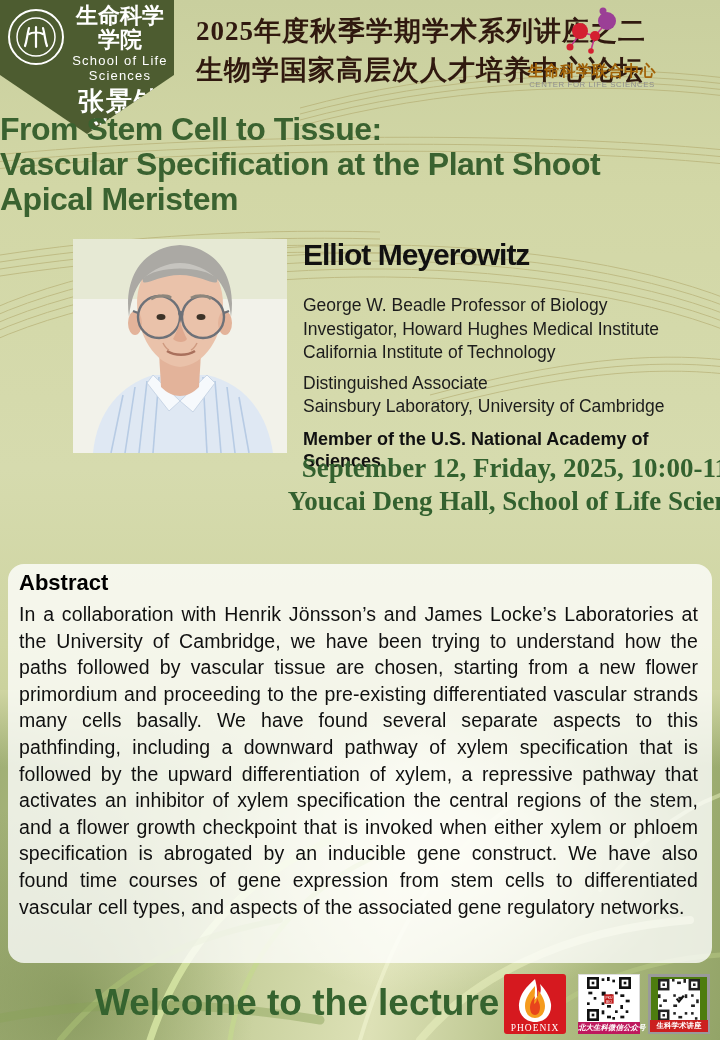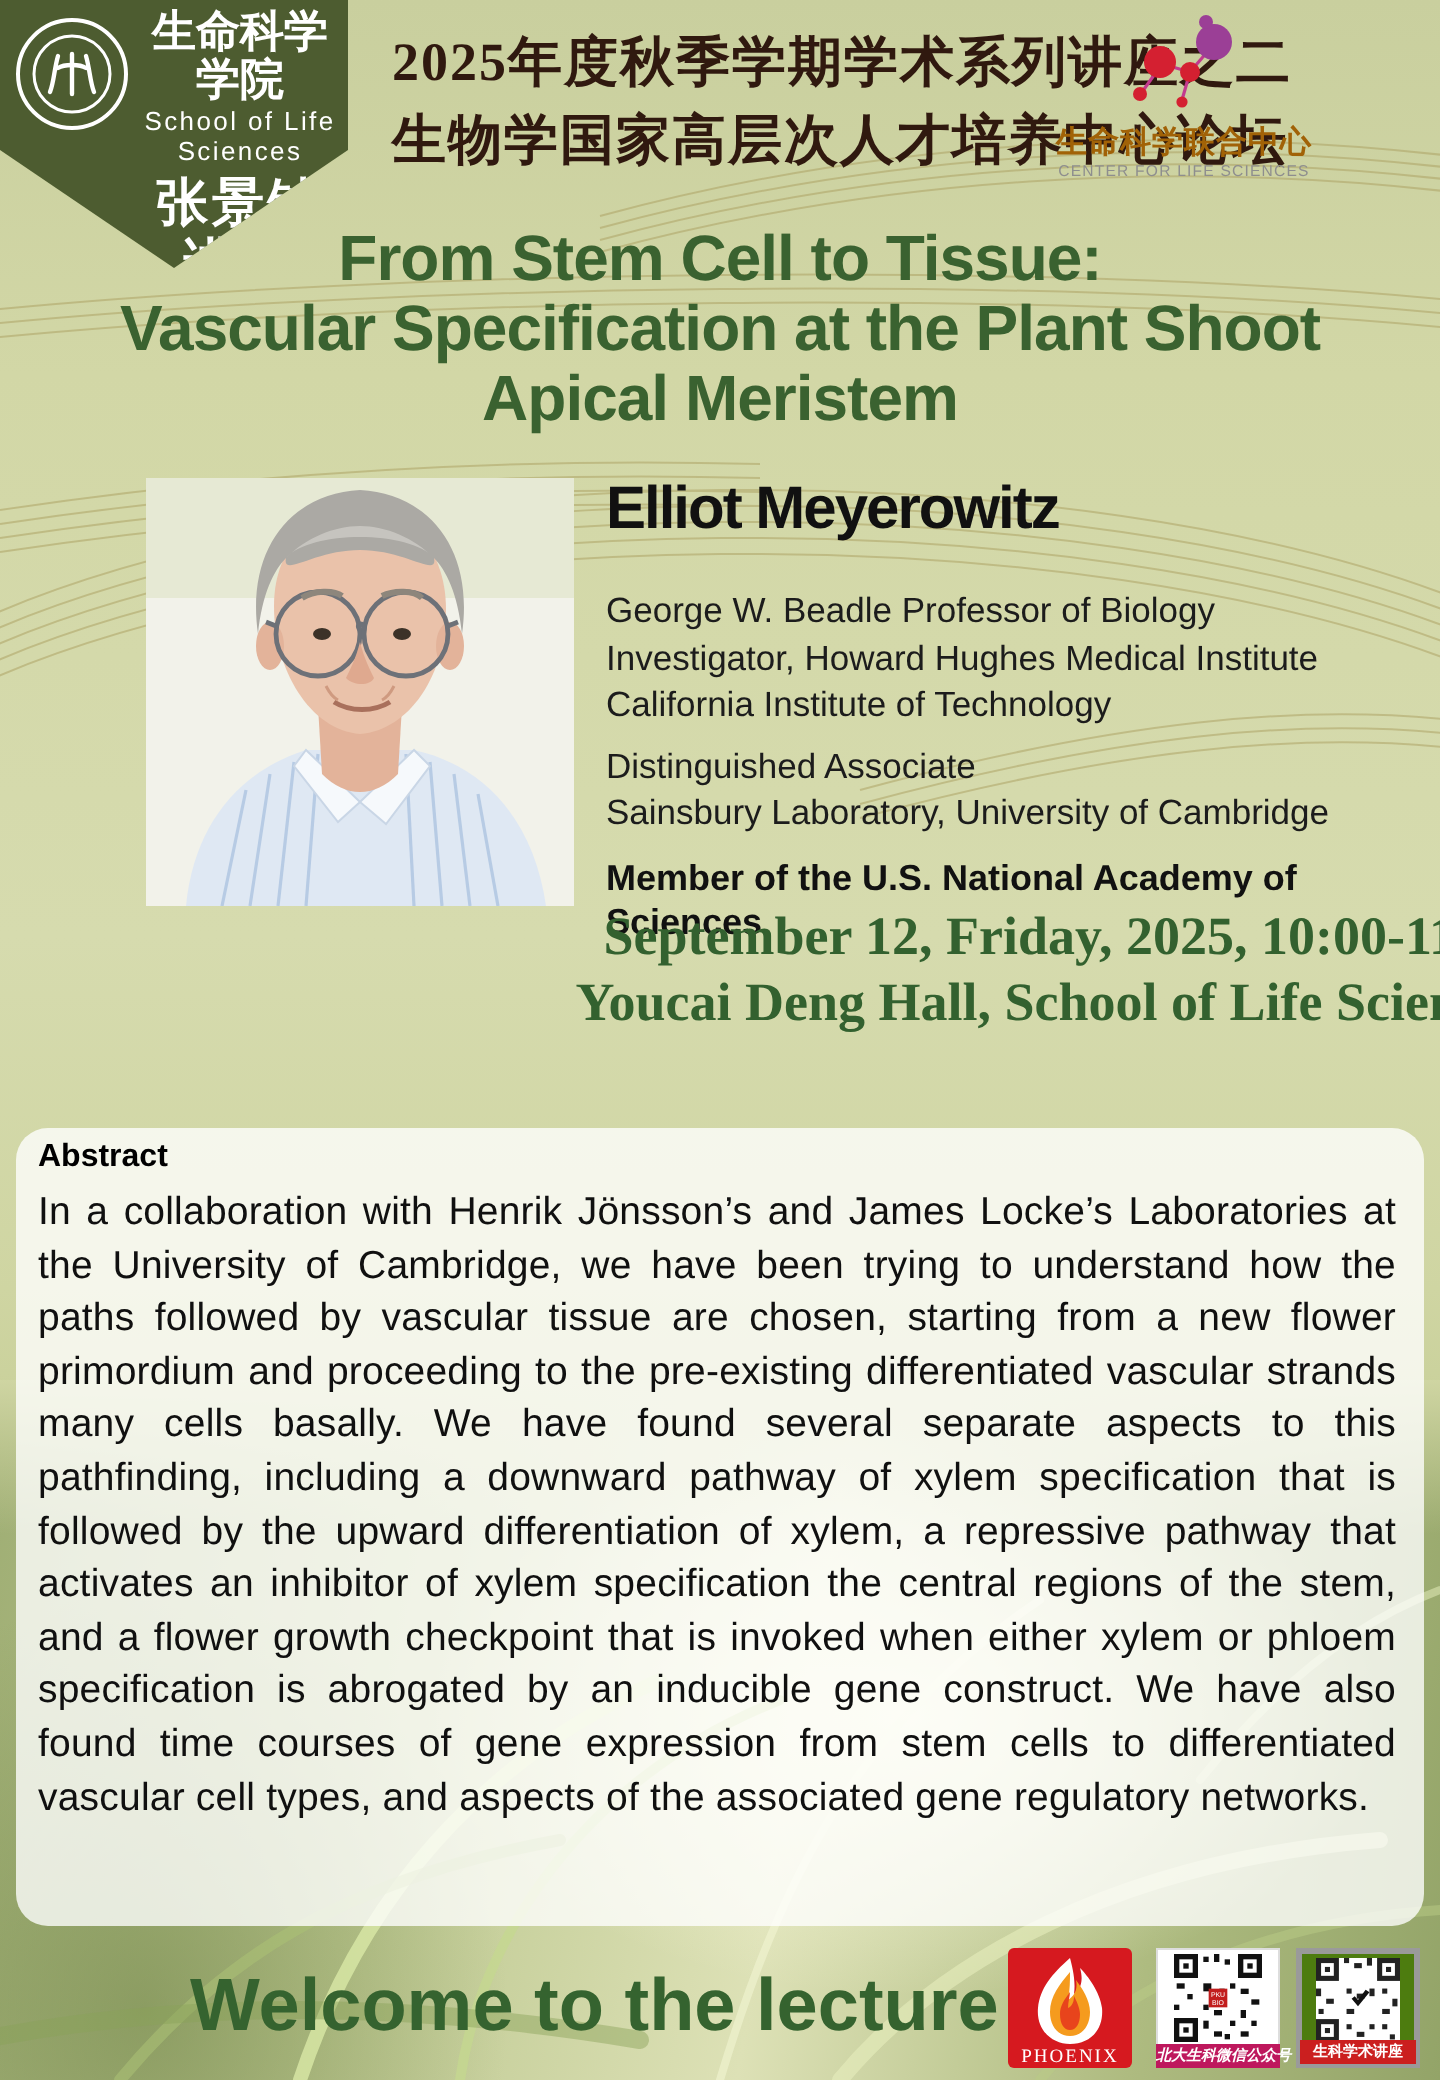--- a/index.html
+++ b/index.html
@@ -37,21 +37,21 @@
     position:absolute;left:196px;top:12px;width:380px;text-align:center;
     font-family:"Liberation Serif",serif;font-weight:bold;color:#30190f;
   }
   .series div{font-size:27px;line-height:39px;letter-spacing:1px;white-space:nowrap;}
   .cls{position:absolute;right:4px;top:6px;width:138px;text-align:center;}
   .cls .icon{height:52px;}
   .cls .cn{color:#a16207;font-weight:bold;font-size:15.5px;letter-spacing:.5px;line-height:17px;}
   .cls .en{color:#8e8e8e;font-size:7.8px;letter-spacing:.6px;line-height:11px;}
   
   .title{
-    position:absolute;left:0;top:112px;width:720px;text-align:center;
+    position:absolute;left:0;top:112px;width:720px;
     color:#3a6230;font-weight:bold;font-size:32px;line-height:35px;letter-spacing:-.5px;
   }
   
   .photo{position:absolute;left:73px;top:225px;width:214px;height:228px;}
   .spk{position:absolute;left:303px;top:238px;width:400px;color:#111;}
   .spk .name{font-size:30px;font-weight:bold;letter-spacing:-1px;margin-bottom:22px;}
   .spk .aff div{font-size:17.5px;line-height:23.5px;color:#1c1c1c;}
   .spk .gap{height:7px;}
   .spk .honor{font-size:18px;font-weight:bold;margin-top:9px;line-height:22px;}
   
@@ -61,21 +61,21 @@
   }
   .event .l1{font-size:27px;line-height:33px;}
   .event .l2{font-size:27px;line-height:33px;}
   .event .l3{font-size:28px;line-height:35px;letter-spacing:-.5px;}
   
   .abs{
     position:absolute;left:8px;top:564px;width:704px;height:399px;
     background:rgba(255,255,255,.78);border-radius:16px;box-sizing:border-box;
     padding:6px 14px 0 11px;
   }
-  .abs h2{margin:0;font-size:16px;color:#000;font-weight:bold;}
+  .abs h2{margin:0;font-size:22px;color:#000;font-weight:bold;}
   .abs p{
     margin:5px 0 0 0;font-size:19.5px;line-height:26.6px;color:#101010;
     text-align:justify;letter-spacing:.1px;
   }
   
   .welcome{
     position:absolute;left:95px;top:978px;
     color:#35632f;font-size:37px;font-weight:bold;letter-spacing:0px;
   }
   .phoenix{

